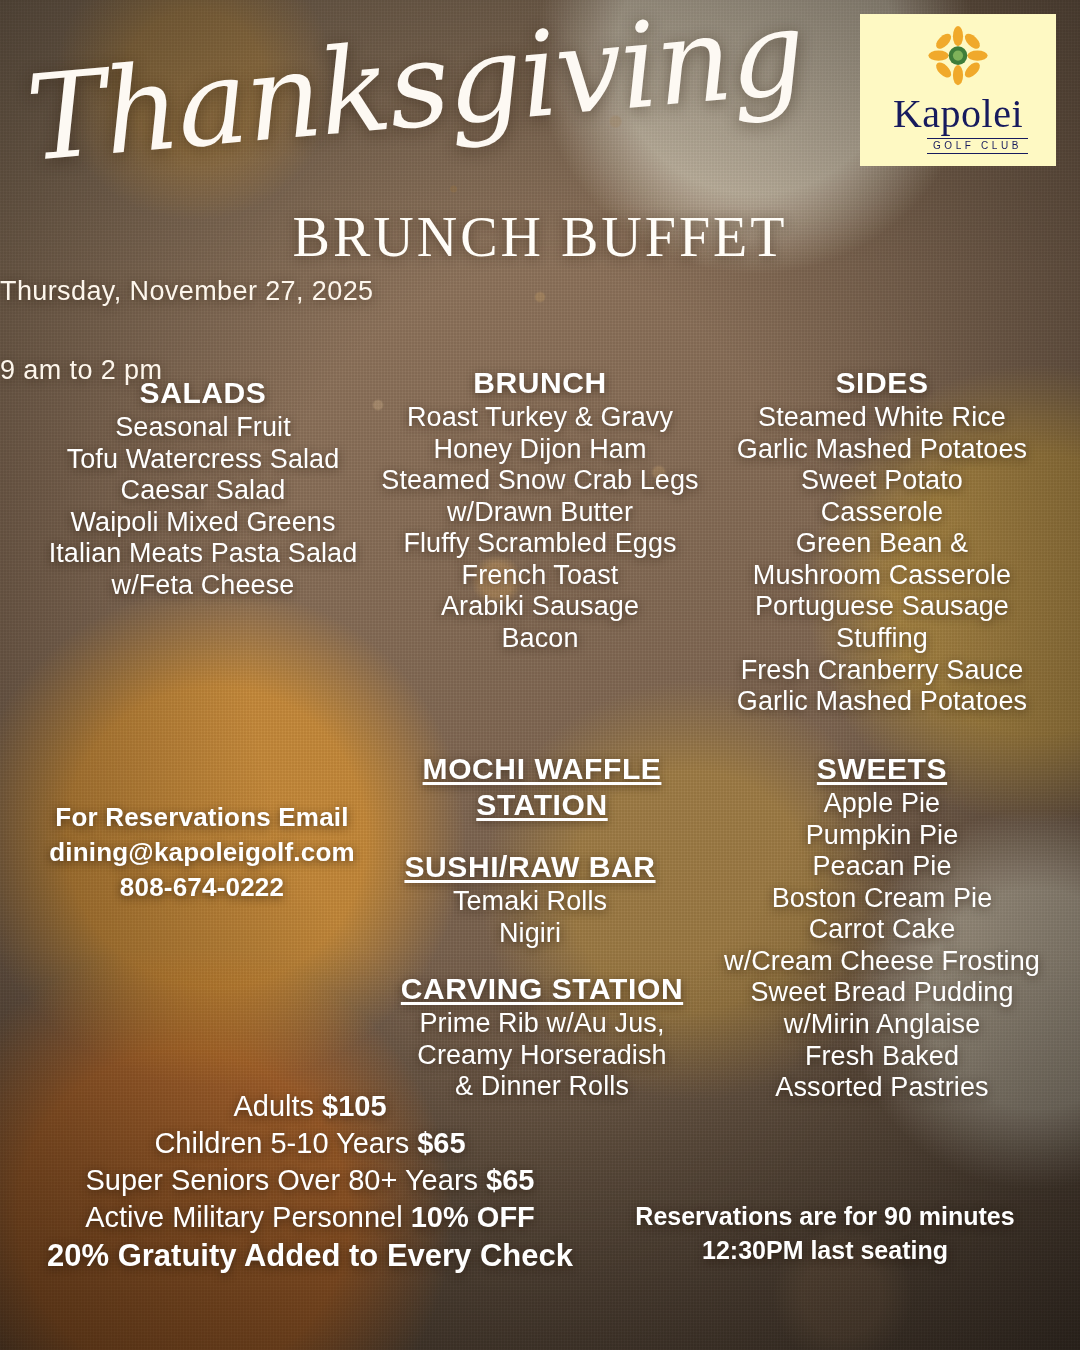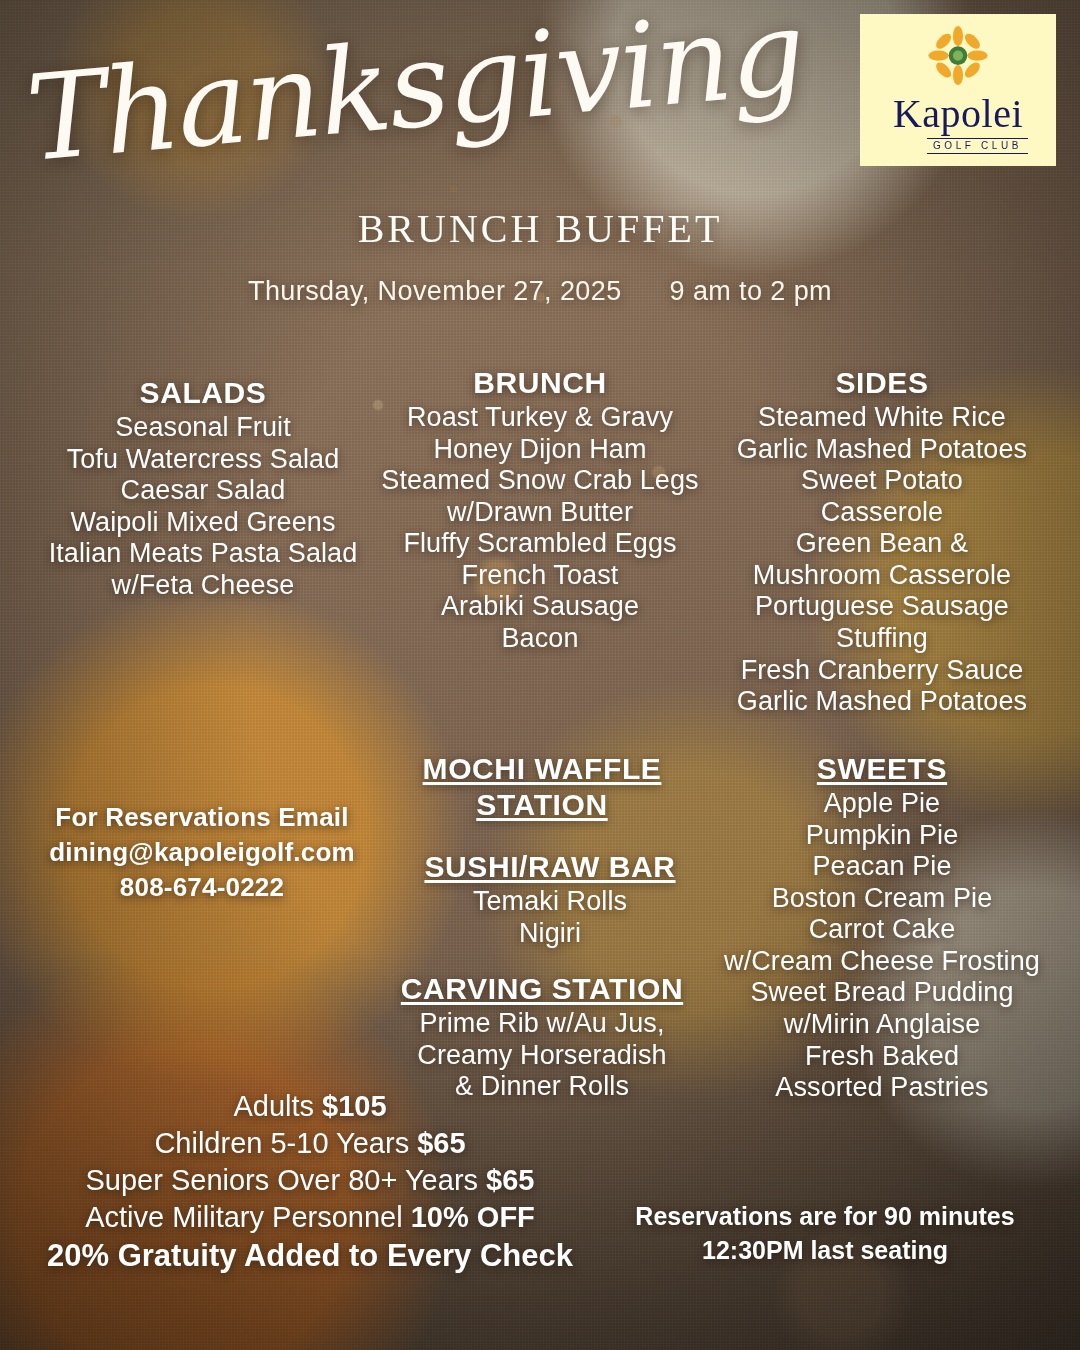--- a/index.html
+++ b/index.html
@@ -110,38 +110,39 @@
     text-shadow: 0 3px 16px rgba(40,25,12,0.45);
     white-space: nowrap;
   }
   .title {
     position: absolute;
     top: 205px;
     left: 0;
     right: 0;
     text-align: center;
     font-family: "Liberation Serif", serif;
-    font-size: 40px;
+    font-size: 56px;
     letter-spacing: 3px;
     color: #fffdf8;
     text-shadow: 0 2px 12px rgba(40,25,12,0.45);
   }
   .subline {
     position: absolute;
     top: 276px;
     left: 0;
     right: 0;
     display: flex;
     justify-content: center;
     align-items: baseline;
     gap: 48px;
     font-size: 27px;
     letter-spacing: 0.4px;
     color: #fdf6ec;
     text-shadow: 0 2px 10px rgba(40,25,12,0.5);
+    flex-direction: column;
   }
 
   
   .col {
     position: absolute;
     text-align: center;
     text-shadow: 0 2px 9px rgba(35,22,10,0.6);
   }
   .col-salads { top: 376px; left: 30px;  width: 346px; }
   .col-brunch { top: 366px; left: 372px; width: 336px; }
@@ -164,21 +165,21 @@
     letter-spacing: 0.1px;
   }
 
   .block {
     position: absolute;
     text-align: center;
     text-shadow: 0 2px 9px rgba(35,22,10,0.6);
   }
   .block h2 { text-decoration: underline; text-underline-offset: 3px; }
   .blk-mochi   { top: 752px; left: 372px; width: 340px; }
-  .blk-sushi   { top: 850px; left: 380px; width: 340px; }
+  .blk-sushi   { top: 850px; left: 360px; width: 340px; }
   .blk-carving { top: 972px; left: 372px; width: 340px; }
   .blk-sweets  { top: 752px; left: 706px; width: 352px; }
 
   
   .reservations {
     position: absolute;
     top: 800px;
     left: 26px;
     width: 352px;
     text-align: center;

